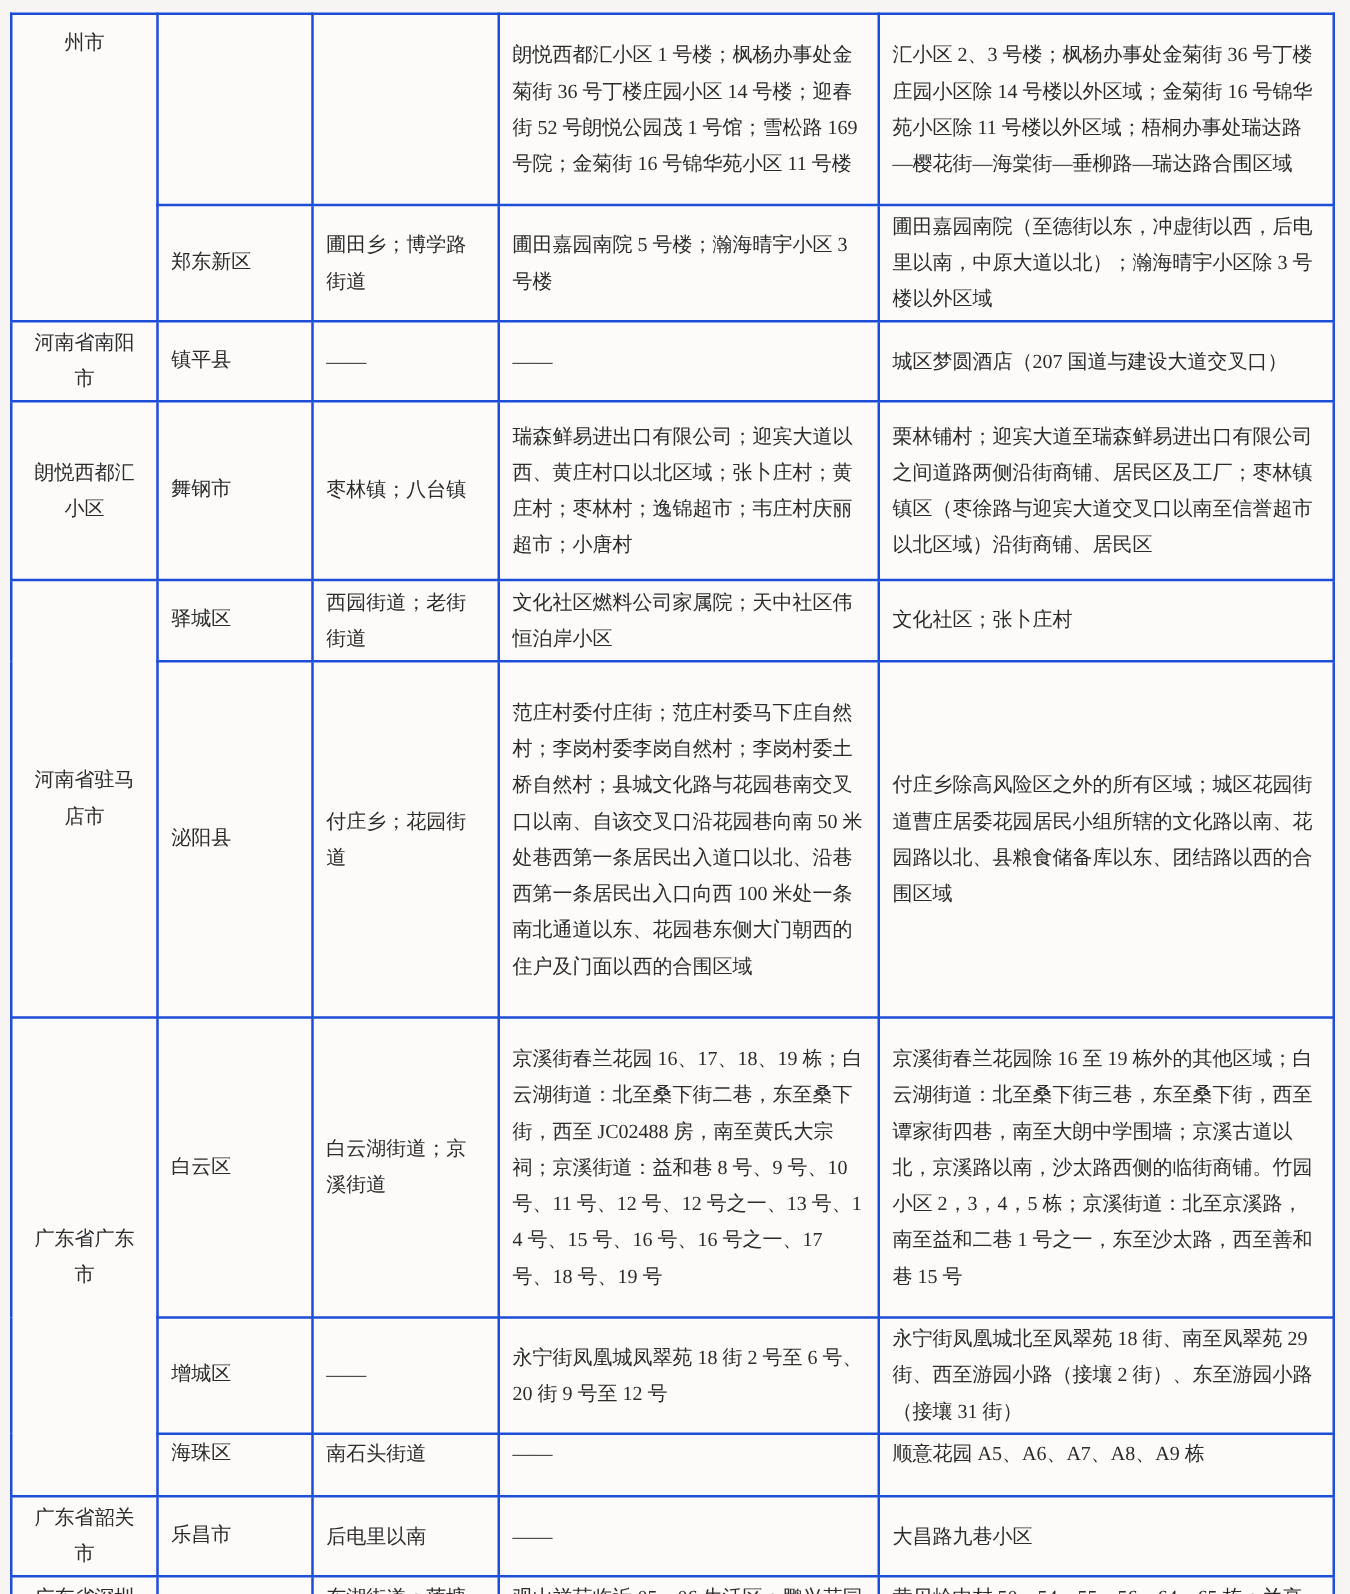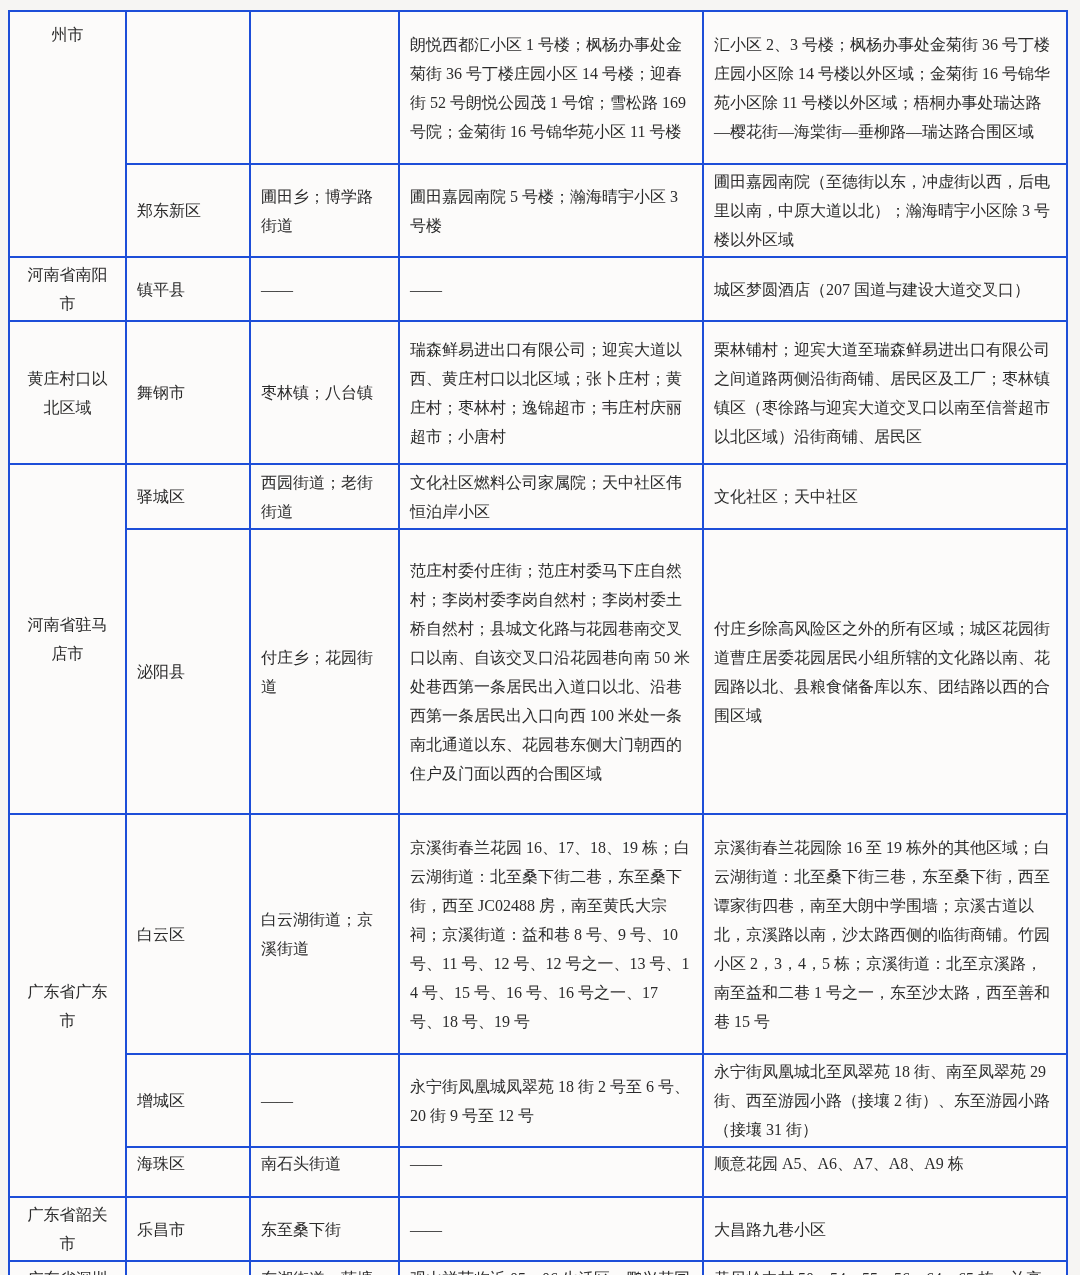--- a/index.html
+++ b/index.html
@@ -37,20 +37,21 @@
     text-align: center;
     padding-left: 13px;
     padding-right: 13px;
   }
   td.c-province.top {
     vertical-align: top;
     padding-top: 8px;
   }
   td.c-district {
     padding-left: 10px;
+    font-family: Liberation Mono, monospace;
   }
   
   tr.r1  { height: 153px; }
   tr.r2  { height: 82px;  }
   tr.r3  { height: 55px; padding-left: 36px;  }
   tr.r4  { height: 143px; }
   tr.r5  { height: 65px;  }
   tr.r6  { height: 285px; }
   tr.r7  { height: 240px; }
   tr.r8  { height: 83px;  }
@@ -90,32 +91,32 @@
         <td>圃田嘉园南院（至德街以东，冲虚街以西，后电里以南，中原大道以北）；瀚海晴宇小区除 3 号楼以外区域</td>
       </tr>
       <tr class="r3">
         <td class="c-province">河南省南阳市</td>
         <td class="c-district">镇平县</td>
         <td>——</td>
         <td>——</td>
         <td>城区梦圆酒店（207 国道与建设大道交叉口）</td>
       </tr>
       <tr class="r4">
-        <td class="c-province">黄庄村口以北区域</td>
+        <td class="c-province">朗悦西都汇小区</td>
         <td class="c-district">舞钢市</td>
         <td>枣林镇；八台镇</td>
         <td>瑞森鲜易进出口有限公司；迎宾大道以西、黄庄村口以北区域；张卜庄村；黄庄村；枣林村；逸锦超市；韦庄村庆丽超市；小唐村</td>
         <td>栗林铺村；迎宾大道至瑞森鲜易进出口有限公司之间道路两侧沿街商铺、居民区及工厂；枣林镇镇区（枣徐路与迎宾大道交叉口以南至信誉超市以北区域）沿街商铺、居民区</td>
       </tr>
       <tr class="r5">
         <td class="c-province" rowspan="2">河南省驻马店市</td>
         <td class="c-district">驿城区</td>
         <td>西园街道；老街街道</td>
         <td>文化社区燃料公司家属院；天中社区伟恒泊岸小区</td>
-        <td>文化社区；天中社区</td>
+        <td>文化社区；张卜庄村</td>
       </tr>
       <tr class="r6">
         <td class="c-district">泌阳县</td>
         <td>付庄乡；花园街道</td>
         <td>范庄村委付庄街；范庄村委马下庄自然村；李岗村委李岗自然村；李岗村委土桥自然村；县城文化路与花园巷南交叉口以南、自该交叉口沿花园巷向南 50 米处巷西第一条居民出入道口以北、沿巷西第一条居民出入口向西 100 米处一条南北通道以东、花园巷东侧大门朝西的住户及门面以西的合围区域</td>
         <td>付庄乡除高风险区之外的所有区域；城区花园街道曹庄居委花园居民小组所辖的文化路以南、花园路以北、县粮食储备库以东、团结路以西的合围区域</td>
       </tr>
       <tr class="r7">
         <td class="c-province" rowspan="3">广东省广东市</td>
         <td class="c-district">白云区</td>
@@ -131,21 +132,21 @@
       </tr>
       <tr class="r9">
         <td class="c-district">海珠区</td>
         <td>南石头街道</td>
         <td>——</td>
         <td>顺意花园 A5、A6、A7、A8、A9 栋</td>
       </tr>
       <tr class="r10">
         <td class="c-province">广东省韶关市</td>
         <td class="c-district">乐昌市</td>
-        <td>东至桑下街</td>
+        <td>后电里以南</td>
         <td>——</td>
         <td>大昌路九巷小区</td>
       </tr>
       <tr class="r11">
         <td class="c-province">
             <div class="clip">广东省深圳市</div>
           </td>
         <td class="c-district"></td>
         <td>
             <div class="clip">东湖街道；莲塘街道；黄贝</div>

